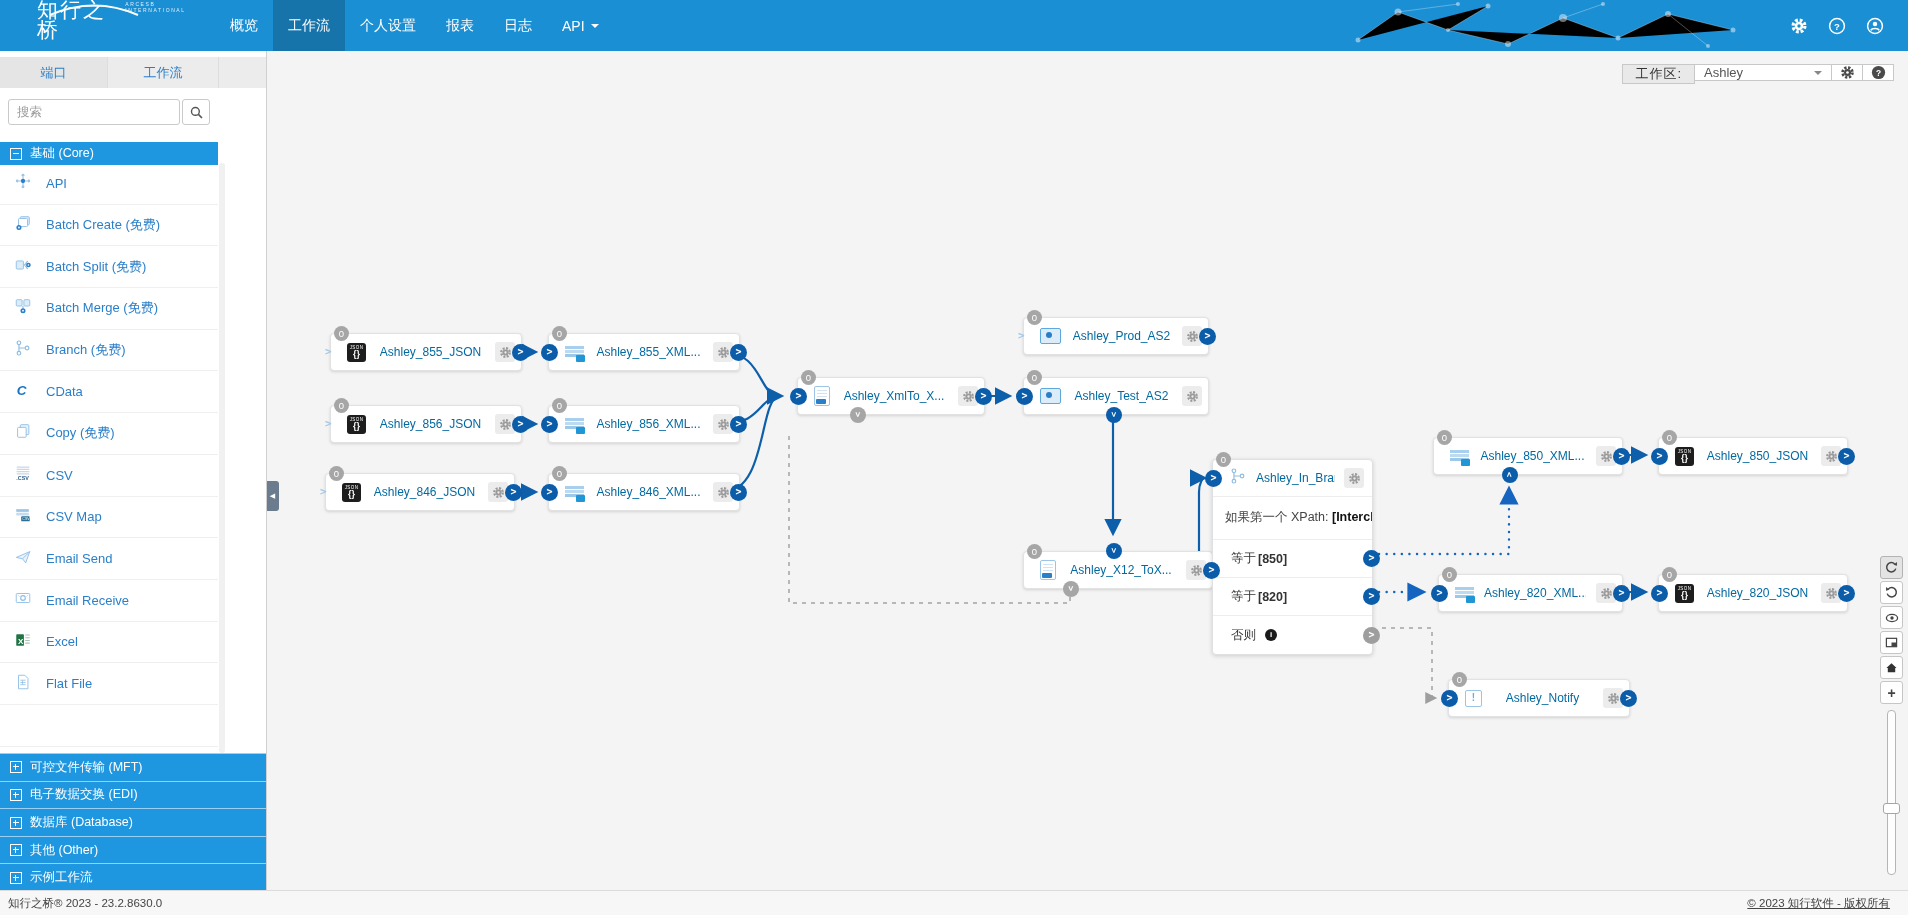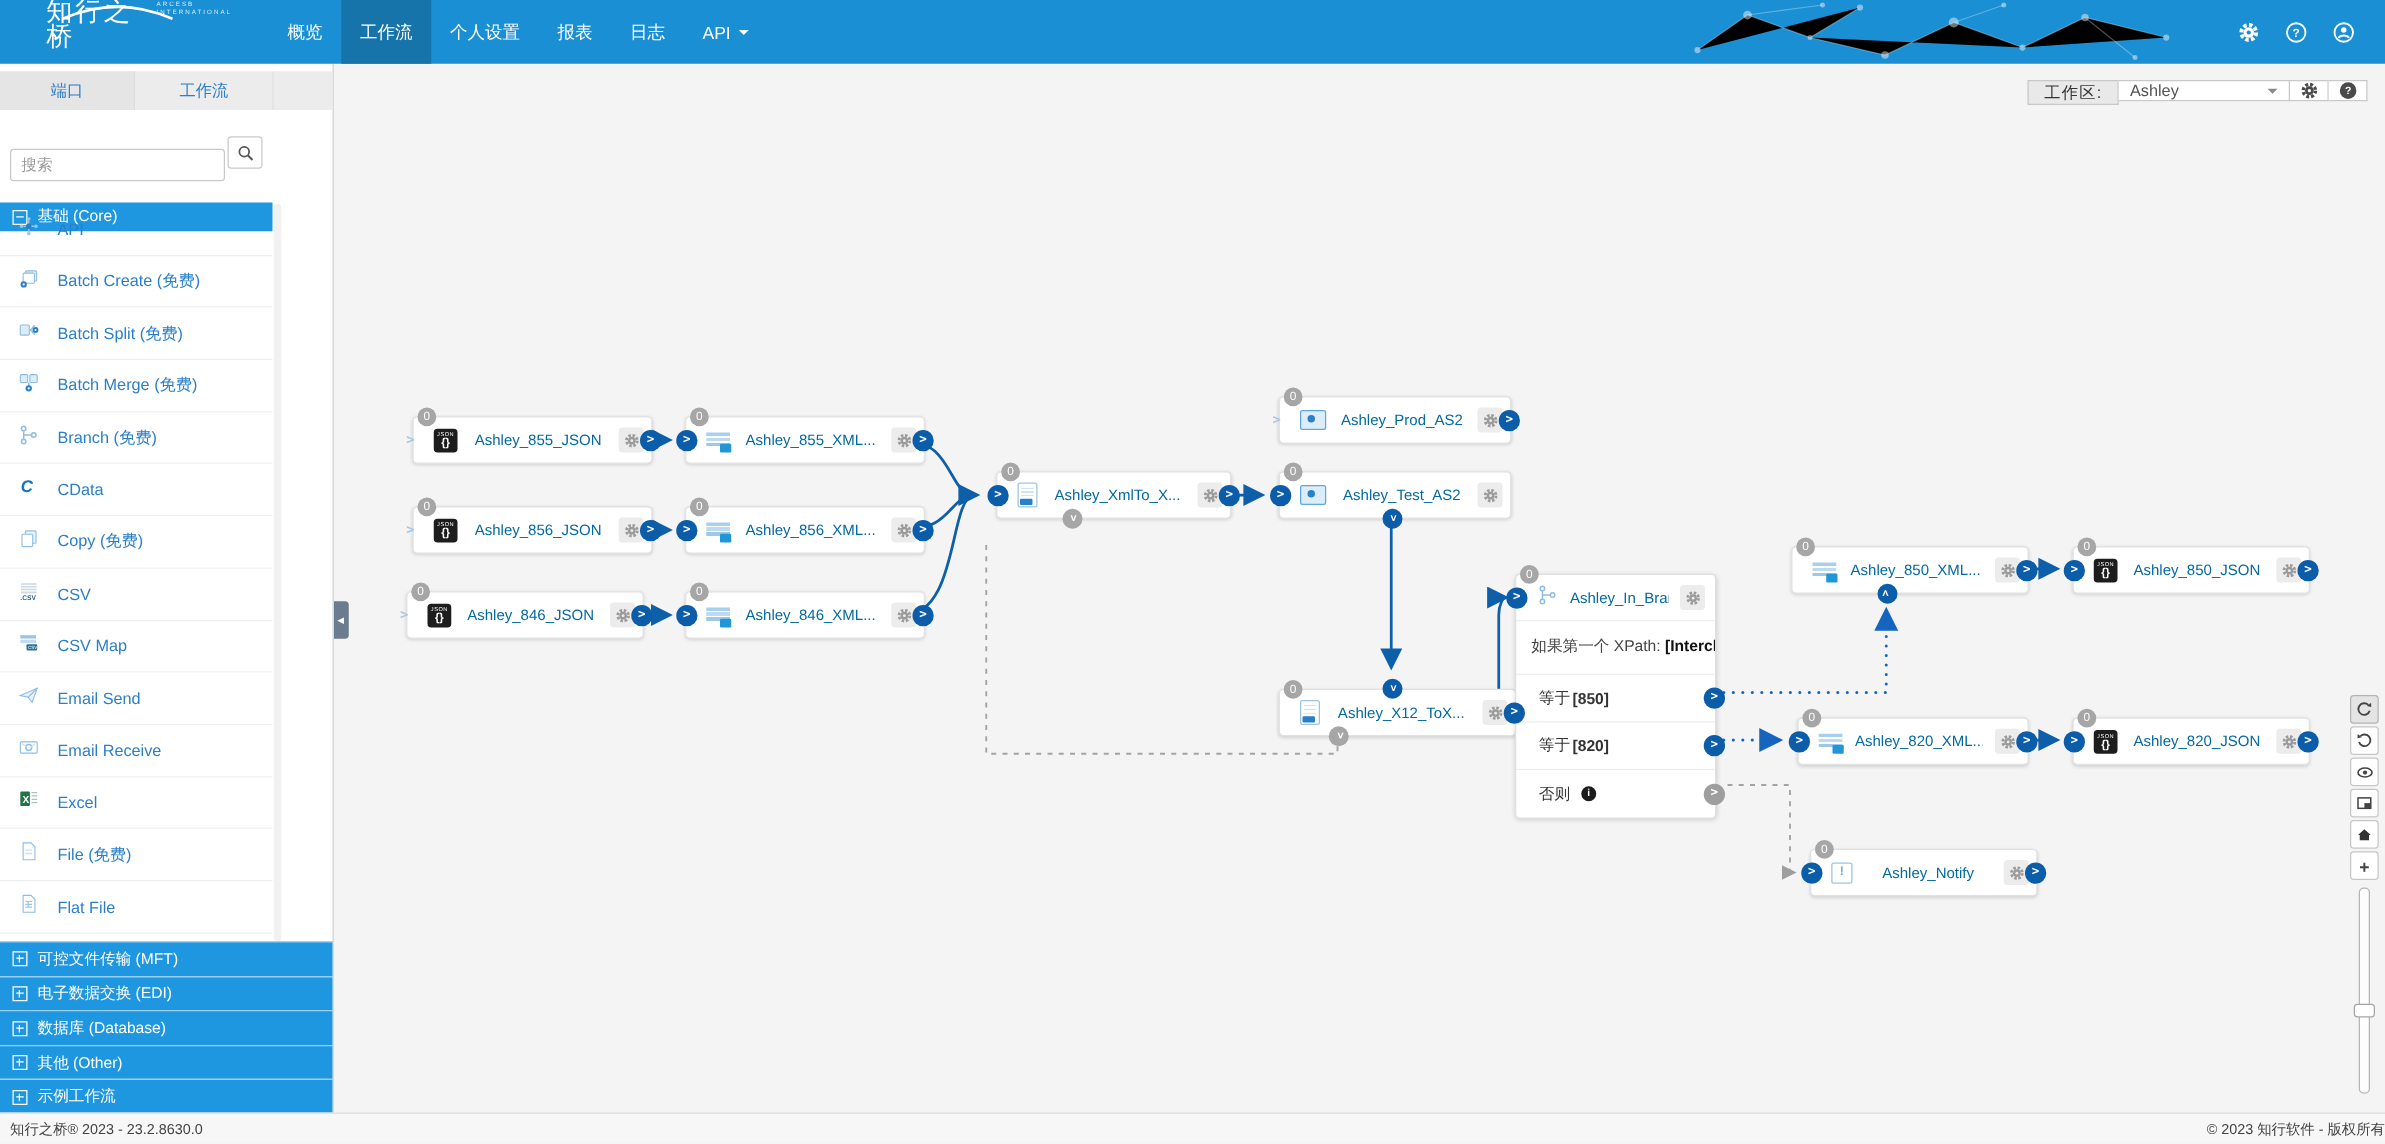--- a/index.html
+++ b/index.html
@@ -21,39 +21,39 @@
   .nav-deco{position:absolute;right:130px;top:0;pointer-events:none;}
 
   
   .sidebar{position:absolute;left:0;top:51px;width:266px;height:840px;background:#fff;border-right:1px solid #d0d0d0;z-index:20;}
   .tabs{margin-top:6px;height:31px;display:flex;}
   .tab{width:107px;display:flex;align-items:center;justify-content:center;font-size:13px;color:#2a7fc9;cursor:pointer;background:#ececec;border-right:1px solid #ddd;}
   .tab.active{background:#e5e5e5;}
   .tab.t2{width:110px;}
   .tabfill{flex:1;background:#ececec;}
   .searchrow{margin:11px 0 0 8px;display:flex;align-items:center;}
-  .searchrow input{width:154px;height:24px;border:1px solid #c9c9c9;border-radius:3px;padding:0 8px;font-size:12.5px;color:#333;outline:none;margin-top:20px;}
+  .searchrow input{width:154px;height:24px;border:1px solid #c9c9c9;border-radius:3px;padding:0 8px;font-size:12.5px;color:#333;outline:none;}
   .searchrow input::placeholder{color:#9a9a9a;}
   .search-btn{width:28px;height:26px;margin-left:2px;border:1px solid #c9c9c9;border-radius:3px;background:#fff;display:flex;align-items:center;justify-content:center;cursor:pointer;}
   .core-header{margin-top:17px;width:208px;height:23px;background:#1f97e0;color:#fff;font-size:12.5px;display:flex;align-items:center;padding-left:10px;gap:8px;cursor:pointer;}
   .boxic{width:10px;height:10px;border:1px solid #fff;flex:none;position:relative;}
   .boxic::before{content:"";position:absolute;left:2px;right:2px;top:4px;height:1px;background:#fff;}
   .boxic.plus::after{content:"";position:absolute;top:2px;bottom:2px;left:4px;width:1px;background:#fff;}
   .port-list{position:absolute;left:0;top:112px;width:266px;height:590px;overflow:hidden;}
   .scroll-track{position:absolute;left:219px;top:0;width:6px;height:590px;background:#f1f1f1;border-radius:3px;}
   .pitem{height:40.7px;display:flex;align-items:center;padding-left:14px;gap:14px;border-bottom:1px solid #efefef;width:204px;cursor:pointer;}
   .pitem .plabel{font-size:13px;color:#2a7fc9;}
   .pitem svg{flex:none;}
   .bottom-cats{position:absolute;left:0;bottom:0;width:266px;}
   .cat{height:26.6px;background:#1f97e0;color:#fff;font-size:12.5px;display:flex;align-items:center;padding-left:10px;gap:8px;border-top:1px solid rgba(255,255,255,.55);cursor:pointer;}
 
   
   .footer{position:absolute;left:0;bottom:0;width:100%;height:24px;background:#f7f7f7;border-top:1px solid #dcdcdc;font-size:11.5px;color:#444;display:flex;align-items:center;z-index:40;}
   .footer .fl{padding-left:8px;}
-  .footer .fr{position:absolute;right:0;}
+  .footer .fr{position:absolute;right:18px;text-decoration:underline;}
 
   
   .canvas{position:absolute;left:267px;top:51px;width:1641px;height:840px;background:#f4f4f4;overflow:hidden;}
   #wires{position:absolute;left:0;top:0;}
   .node{position:absolute;height:36px;background:#fff;border:1px solid #e2e2e2;border-radius:4px;box-shadow:0 1px 3px rgba(0,0,0,.14);display:flex;align-items:center;padding:0 6px 0 16px;gap:10px;cursor:pointer;}
   .nlabel{flex:1;text-align:center;font-size:12px;color:#0369a1;white-space:nowrap;overflow:hidden;}
   .badge{position:absolute;left:3px;top:-8px;width:15px;height:15px;border-radius:50%;background:#a6a6a6;color:#fff;font-size:9.5px;line-height:15px;text-align:center;}
   .gearbox{width:20px;height:20px;background:#ececec;border-radius:3px;display:flex;align-items:center;justify-content:center;flex:none;cursor:pointer;}
   .port{position:absolute;width:17px;height:17px;border-radius:50%;background:#0b5ca9;color:#fff;font:bold 10px/16px "DejaVu Sans Mono",monospace;text-align:center;z-index:3;cursor:pointer;}
   .port.gray{background:#9e9e9e;}
@@ -281,27 +281,20 @@
           <span><svg width="18" height="18" viewBox="0 0 20 20">
               <path d="M12.5 4.5h5 M12.5 7.5h5 M12.5 10.5h5 M12.5 13.5h5" stroke="#a9c3b8" stroke-width="1.2"></path>
               <rect x="2.5" y="3.5" width="8.5" height="13" rx="1" fill="#217346"></rect>
               <text x="4.5" y="14" font-size="9" font-weight="bold" fill="#fff" font-family="Liberation Sans,sans-serif">X</text>
             </svg></span>
           <span class="plabel">Excel</span>
         </div>
         <div class="pitem">
           <span><svg width="18" height="18" viewBox="0 0 20 20">
               <path d="M5 2.5 h7 l3.5 3.5 v11.5 h-10.5 z" fill="#fff" stroke="#8fbde4"></path>
-              <path d="M7 9h6 M7 12h6" stroke="#c9dff0" stroke-width="1.2"></path>
-            </svg></span>
-          <span class="plabel">File (免费)</span>
-        </div>
-        <div class="pitem">
-          <span><svg width="18" height="18" viewBox="0 0 20 20">
-              <path d="M5 2.5 h7 l3.5 3.5 v11.5 h-10.5 z" fill="#fff" stroke="#8fbde4"></path>
               <path d="M7 8h6 M7 10.5h6 M7 13h6 M9.5 8v5" stroke="#9cc4e4" stroke-width="1"></path>
             </svg></span>
           <span class="plabel">Flat File</span>
         </div>
         <div class="pitem"></div>
       </div>
     <div class="bottom-cats" id="cat-list">
         <div class="cat">
           <span class="boxic plus"></span>
           <span>可控文件传输  (MFT)</span>

